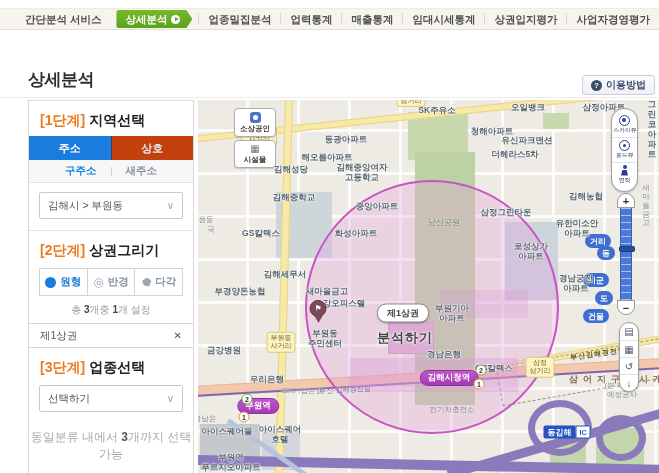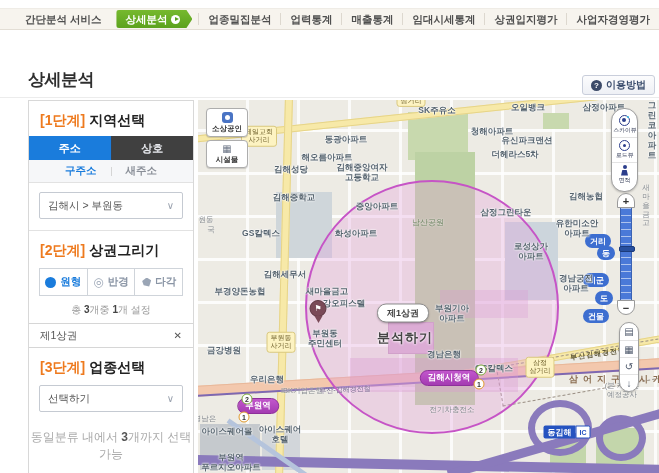--- a/index.html
+++ b/index.html
@@ -28,21 +28,21 @@
           display:flex;align-items:center;justify-content:center;}
   .help-btn span.lbl{font-size:10px;font-weight:bold;color:#3c4e6e;}
   .hdr-line{position:absolute;left:0;top:97px;width:659px;border-top:1px solid #ececec;}
 
   
   .panel{position:absolute;left:28px;top:100px;width:166px;background:#fff;border:1px solid #d8d8d8;}
   .step-hd{padding:11px 11px 6px;font-size:14px;font-weight:bold;color:#222;}
   .step-hd .stepno{color:#ee7a1e;margin-right:4px;}
   .tabs{display:flex;}
   .tab{flex:1;height:24px;display:flex;align-items:center;justify-content:center;font-size:11px;font-weight:bold;
-       background:#404040;color:#e7e9ee;border-right:1px solid #3a414c;cursor:pointer;}
+       background:#c2410c;color:#e7e9ee;border-right:1px solid #3a414c;cursor:pointer;}
   .tab:last-child{border-right:none;}
   .tab.active{background:#1a7cdc;color:#fff;}
   .subtabs{display:flex;align-items:center;justify-content:center;height:23px;background:#f6f7f9;
        border-bottom:1px solid #e2e2e2;gap:0;}
   .subtab{font-size:10.5px;color:#8a8f98;padding:0 14px;cursor:pointer;font-weight:bold;}
   .subtab.active{color:#1a7cdc;}
   .subtab-sep{width:1px;height:9px;background:#d5d5d5;}
   .sel-row{padding:9px 10px 11px;}
   .selbox{height:27px;border:1px solid #c5cad2;border-radius:2px;background:#fff;display:flex;align-items:center;
        justify-content:space-between;padding:0 8px;font-size:10.5px;color:#555;cursor:pointer;}
@@ -100,21 +100,21 @@
   .area-chip{position:absolute;transform:translate(-50%,-50%);z-index:8;background:#fff;border:1px solid #8d8d8d;
       border-radius:9px;padding:2px 9px;font-size:9px;font-weight:bold;color:#444;box-shadow:0 1px 2px rgba(0,0,0,.25);white-space:nowrap;}
   .pin{position:absolute;z-index:8;width:17px;height:17px;border-radius:50%;background:#7a4a58;border:1px solid #5d3742;
       display:flex;align-items:center;justify-content:center;color:#fff;font-size:8px;transform:translate(-50%,-100%);}
   .pin::after{content:"";position:absolute;left:50%;top:15px;transform:translateX(-50%);
       border-left:4px solid transparent;border-right:4px solid transparent;border-top:7px solid #7a4a58;}
 
   
   .left-ctrl{position:absolute;left:8px;top:8px;z-index:10;display:flex;flex-direction:column;gap:3px;}
   .mini-btn{width:42px;background:#fff;border:1px solid #adadad;border-radius:4px;padding:3px 0 2px;
-      display:flex;flex-direction:column;align-items:center;gap:1px;cursor:pointer;box-shadow:0 1px 1px rgba(0,0,0,.15);}
+      display:flex;flex-direction:column;align-items:center;gap:1px;cursor:pointer;box-shadow:0 1px 1px rgba(0,0,0,.15);margin-left:28px;}
   .mini-btn .lbl{font-size:7.5px;color:#333;font-weight:bold;}
   .ico-biz{width:11px;height:11px;border-radius:3px;background:#4a74c4;position:relative;}
   .ico-biz::after{content:"";position:absolute;left:3px;top:3px;width:5px;height:5px;border-radius:50%;background:#fff;}
   .ico-fac{font-size:10px;line-height:10px;color:#667081;}
   .view-pill{position:absolute;left:413px;top:8px;z-index:10;width:27px;background:#fff;border:1px solid #9f9f9f;
       border-radius:13px;display:flex;flex-direction:column;align-items:center;padding:4px 0;box-shadow:0 1px 2px rgba(0,0,0,.2);}
   .vp-item{display:flex;flex-direction:column;align-items:center;padding:2px 0;cursor:pointer;border-top:1px solid #e3e3e3;width:100%;}
   .vp-item:first-child{border-top:none;}
   .vp-item .lbl{font-size:6.5px;color:#2c3550;transform:scale(.9);white-space:nowrap;}
   .ico-sky{width:11px;height:11px;border:1.5px solid #2c3e8c;border-radius:50%;position:relative;}
@@ -268,24 +268,24 @@
         <span class="ml plc" style="left: 129px; top: 57px;">해오름아파트</span>
         <span class="ml plc" style="left: 93px; top: 69px;">김해성당</span>
         <span class="ml plc" style="left: 164px; top: 72px;">김해중앙여자
 고등학교</span>
         <span class="ml plc" style="left: 96px; top: 97px;">김해중학교</span>
         <span class="ml plc" style="left: 239px; top: 10px;">SK주유소</span>
         <span class="ml plc" style="left: 330px; top: 7px;">오일뱅크</span>
         <span class="ml plc" style="left: 406px; top: 7px;">삼정아파트</span>
         <span class="ml plc" style="left: 294px; top: 31px;">청해아파트</span>
         <span class="ml plc" style="left: 329px; top: 40px;">유신파크맨션</span>
-        <span class="ml plc" style="left: 454px; top: 30px;">그린코아파트</span>
+        <span class="ml plc" style="left: 454px; top: 30px; font-family: Liberation Mono, monospace;">그린코아파트</span>
         <span class="ml plc" style="left: 317px; top: 54px;">더헤라스5차</span>
         <span class="ml plc" style="left: 388px; top: 96px;">김해농협</span>
-        <span class="ml park" style="left: 230px; top: 123px;">남산공원</span>
+        <span class="ml park" style="left: 246px; top: 123px;">남산공원</span>
         <span class="ml plc" style="left: 308px; top: 112px;">삼정그린타운</span>
         <span class="ml plc" style="left: 379px; top: 128px;">유한미소안
 아파트</span>
         <span class="ml plc" style="left: 333px; top: 151px;">로성상가
 아파트</span>
         <span class="ml plc" style="left: 378px; top: 183px;">경남궁전
 아파트</span>
         <span class="ml plc" style="left: 179px; top: 106px;">중앙아파트</span>
         <span class="ml plc" style="left: 158px; top: 133px;">화성아파트</span>
         <span class="ml plc" style="left: 63px; top: 133px;">GS칼텍스</span>

